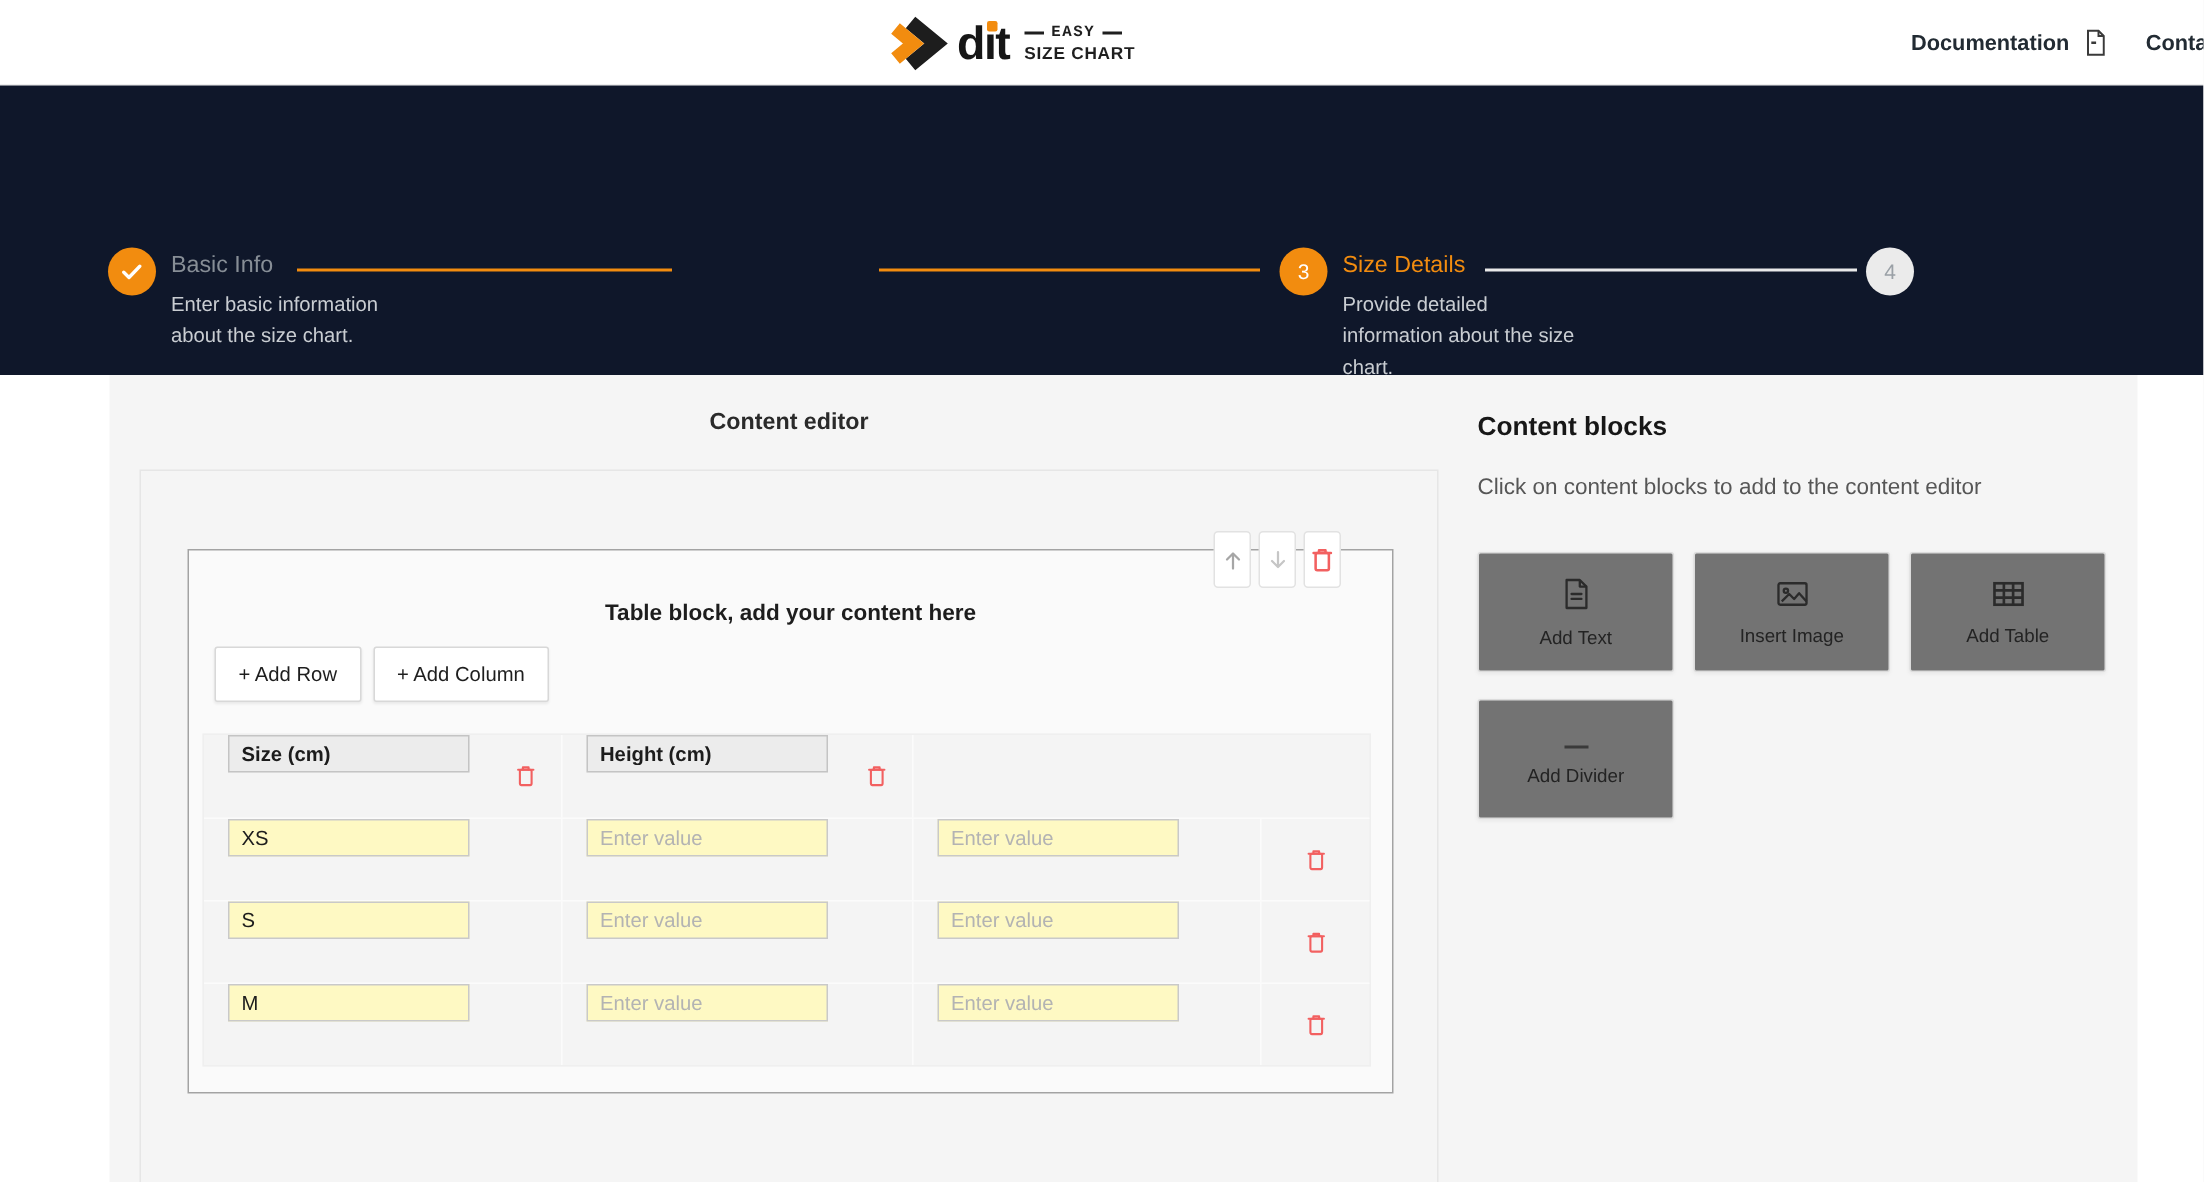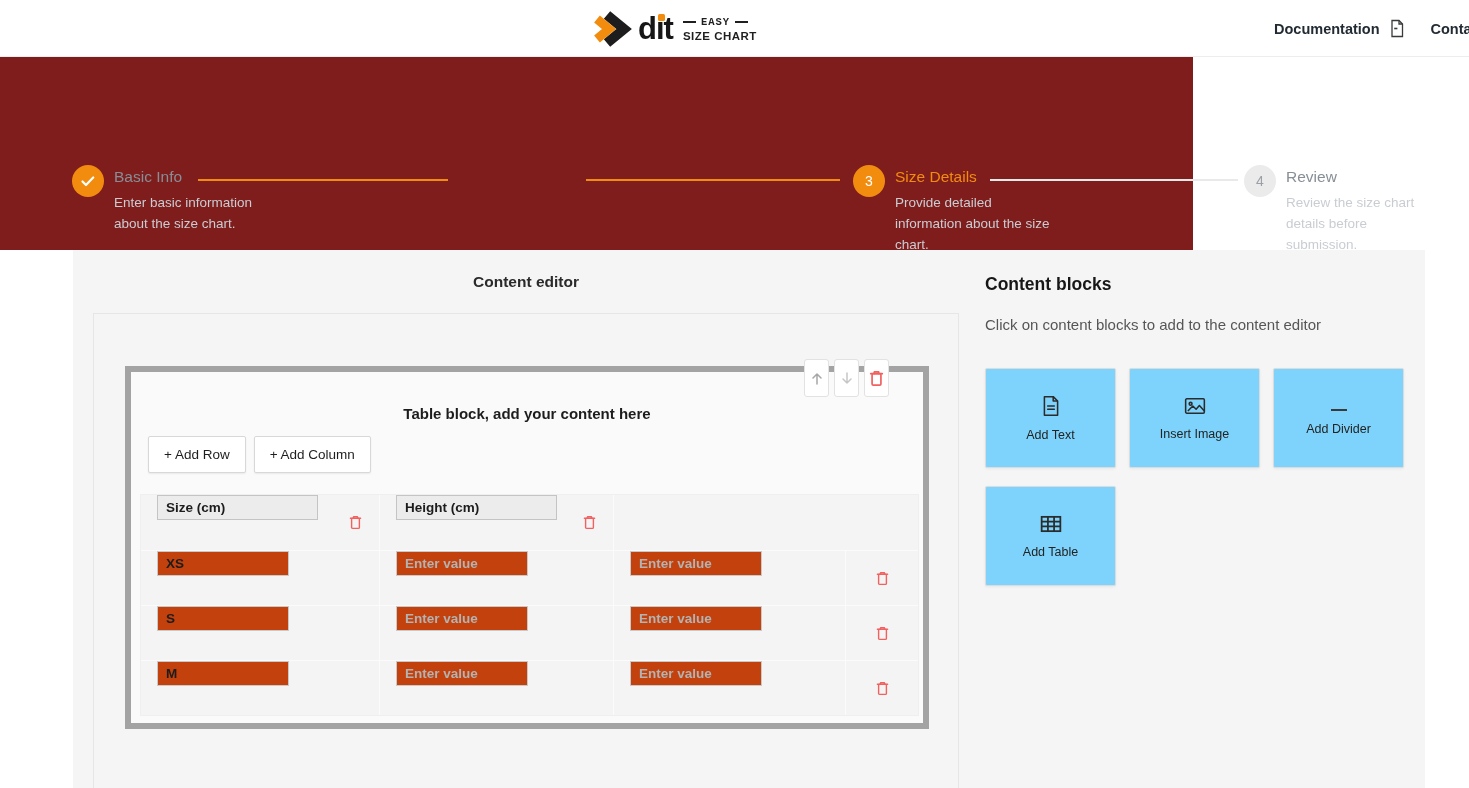--- a/index.html
+++ b/index.html
@@ -19,21 +19,21 @@
   .logo-word { position:relative; font-size:31px; font-weight:bold; letter-spacing:-1px; color:#161616; line-height:40px; margin-left:2px; }
   .logo-word .i-dot { position:absolute; left:20px; top:5px; width:6.5px; height:6.5px; background:#f28c0f; border-radius:1.5px; }
   .logo-tag { margin-left:10px; display:flex; flex-direction:column; justify-content:center; }
   .tag-easy { font-size:10.5px; font-weight:bold; letter-spacing:1px; color:#1f1f1f; display:flex; align-items:center; gap:5px;font-family:Liberation Mono, monospace; }
   .tag-easy::before, .tag-easy::after { content:""; width:13px; height:2px; background:#1f1f1f; }
   .tag-size { font-size:11.5px; font-weight:bold; letter-spacing:0.5px; color:#1f1f1f; margin-top:2px; }
   .top-nav { position:absolute; left:1274px; top:0; height:57px; display:flex; align-items:center; gap:26px; white-space:nowrap; }
   .nav-item { display:flex; align-items:center; gap:9px; font-size:14.5px; font-weight:bold; color:#222b33; cursor:pointer; }
 
   
-  .stepper { position:absolute; left:0; top:57px; width:1193px; height:193px; background:#7f1d1d; }
+  .stepper { position:absolute; left:0; top:57px; width:1469px; height:193px; background:#0f172a; }
   .connector { position:absolute; top:122px; height:2px; }
   .connector.done { background:#f28c0f; }
   .connector.todo { background:#e9e9e9; }
   .c1 { left:198px; width:250px; }
   .c2 { left:586px; width:254px; }
   .c3 { left:990px; width:248px; }
   .step { position:absolute; top:108px; display:flex; gap:10px; }
   .step-circle { width:32px; height:32px; border-radius:50%; display:flex; align-items:center; justify-content:center; flex:0 0 32px; font-size:14px; cursor:pointer; }
   .step-circle.done, .step-circle.active { background:#f28c0f; color:#fff; }
   .step-circle.todo { background:#ebebeb; color:#9aa0a6; }
@@ -45,46 +45,46 @@
   .s2 { left:463px; } .s2 .step-desc { width:154px; }
   .s3 { left:853px; } .s3 .step-desc { width:166px; }
   .s4 { left:1244px; } .s4 .step-desc { width:136px; }
 
   
   .main { position:absolute; left:73px; top:250px; width:1352px; height:538px; background:#f5f5f5; overflow:hidden; }
 
   .editor-title { position:absolute; left:20px; top:23px; width:866px; text-align:center; font-size:15.5px; font-weight:bold; color:#2a2a2a; }
   .editor-panel { position:absolute; left:20px; top:63px; width:866px; height:500px; border:1px solid #e6e6e6; }
 
-  .table-block { position:absolute; left:31px; top:52px; width:804px; height:363px; border:6px solid #a3a3a3; background:#fafafa; }
+  .table-block { position:absolute; left:31px; top:52px; width:804px; height:363px; border:1px solid #a3a3a3; background:#fafafa; }
   .block-toolbar { position:absolute; top:-13px; right:34px; display:flex; gap:5px; }
   .tool-btn { width:25px; height:38px; background:#fff; border:1px solid #e2e2e2; border-radius:3px; display:flex; align-items:center; justify-content:center; cursor:pointer; }
   .block-title { position:absolute; left:0; top:33px; width:100%; text-align:center; font-size:15px; font-weight:bold; color:#1d1d1d; }
   .block-actions { position:absolute; left:17px; top:64px; display:flex; gap:8px; }
   .btn { height:37px; padding:0 15px; background:#fff; border:1px solid #d8d8d8; border-radius:2px; font-size:13.5px; color:#1e1e1e; display:inline-flex; align-items:center; box-shadow:0 1px 2px rgba(0,0,0,.07); cursor:pointer; font-family:inherit; }
 
   .tbl { position:absolute; left:9px; top:122px; width:779px; background:#f4f4f4; border:1px solid #efefef; }
   .tr { display:grid; grid-template-columns:239px 234px 232px 72px; height:55px; }
   .tr + .tr { border-top:1px solid #fbfbfb; }
   .td { display:flex; border-right:1px solid #fbfbfb; }
   .td:last-child { border-right:none; }
   .td.hdr { justify-content:space-between; padding:0 17px 0 16px; }
   .td.val { padding-left:16px; }
   .td.del { justify-content:center; }
   .hdr-input { width:161px; height:25px; background:#ececec; border:1px solid #c4c4c4; font-weight:bold; font-size:13.5px; color:#1c1c1c; padding:0 8px; font-family:inherit; }
-  .cell-input { width:132px; height:25px; background:#c2410c; border:1px solid #c9c9c9; font-size:13.5px; color:#1c1c1c; padding:0 8px; font-family:inherit;font-weight:bold; }
+  .cell-input { width:161px; height:25px; background:#fef9c3; border:1px solid #c9c9c9; font-size:13.5px; color:#1c1c1c; padding:0 8px; font-family:inherit; }
   .cell-input::placeholder { color:#b3b3b3; }
   .icon-btn { background:none; border:none; cursor:pointer; display:flex; align-items:center; }
 
   
   .blocks-panel { position:absolute; left:912px; top:0; width:440px; }
   .blocks-title { position:absolute; left:0; top:24px; font-size:17.5px; font-weight:bold; color:#171717; }
   .blocks-subtitle { position:absolute; left:0; top:66px; font-size:15px; color:#565656; }
   .blocks-grid { position:absolute; left:0; top:118px; display:grid; grid-template-columns:131px 131px 131px; column-gap:13px; row-gap:18px; }
-  .block-card { height:100px; background:#7dd3fc; border:1px solid #dcdcdc; border-radius:2px; box-shadow:0 1px 3px rgba(0,0,0,.06); display:flex; flex-direction:column; align-items:center; justify-content:center; gap:11px; cursor:pointer; }
+  .block-card { height:80px; background:#737373; border:1px solid #dcdcdc; border-radius:2px; box-shadow:0 1px 3px rgba(0,0,0,.06); display:flex; flex-direction:column; align-items:center; justify-content:center; gap:11px; cursor:pointer; }
   .block-card-label { font-size:12.5px; color:#232323; }
   .divider-glyph { width:16px; height:2px; background:#3a3a3a; margin-top:9px; }
 </style>
 </head>
 <body>
 
 <div class="app-header">
   <div class="logo">
     <svg class="logo-mark" width="42" height="40" viewBox="0 0 42 40">
       <path d="M13 6 L30 20 L13 34" stroke="#1d1d1d" stroke-width="10" fill="none"></path>
@@ -134,24 +134,20 @@
   <div class="step s3 active">
     <div class="step-circle active">3</div>
     <div class="step-text">
       <div class="step-title">Size Details</div>
       <div class="step-desc">Provide detailed information about the size chart.</div>
     </div>
   </div>
 
   <div class="step s4">
     <div class="step-circle todo">4</div>
-    <div class="step-text">
-      <div class="step-title">Review</div>
-      <div class="step-desc">Review the size chart details before submission.</div>
-    </div>
   </div>
 </div>
 
 <div class="main">
 
   <div class="editor-title">Content editor</div>
 
   <div class="editor-panel">
     <div class="table-block">
 
@@ -289,26 +285,26 @@
       </div>
       <div class="block-card">
         <svg width="22" height="20" viewBox="0 0 20 18" fill="none" stroke="#2b2b2b" stroke-width="1.4" stroke-linejoin="round">
           <rect x="1.5" y="2.5" width="17" height="13" rx="1"></rect>
           <circle cx="6" cy="7" r="1.3"></circle>
           <path d="M3.5 13.5 L8 9 L11 12 L14 8.5 L18.5 13.5"></path>
         </svg>
         <div class="block-card-label">Insert Image</div>
       </div>
       <div class="block-card">
-        <div class="divider-glyph"></div>
-        <div class="block-card-label">Add Divider</div>
-      </div>
-      <div class="block-card">
         <svg width="22" height="20" viewBox="0 0 20 18" fill="none" stroke="#2b2b2b" stroke-width="1.6">
           <rect x="1.5" y="2.5" width="17" height="13"></rect>
           <path d="M1.5 6.8 h17 M1.5 11.2 h17 M7.2 2.5 v13 M12.8 2.5 v13"></path>
         </svg>
         <div class="block-card-label">Add Table</div>
       </div>
+      <div class="block-card">
+        <div class="divider-glyph"></div>
+        <div class="block-card-label">Add Divider</div>
+      </div>
     </div>
   </div>
 
 </div>
 
 </body></html>

